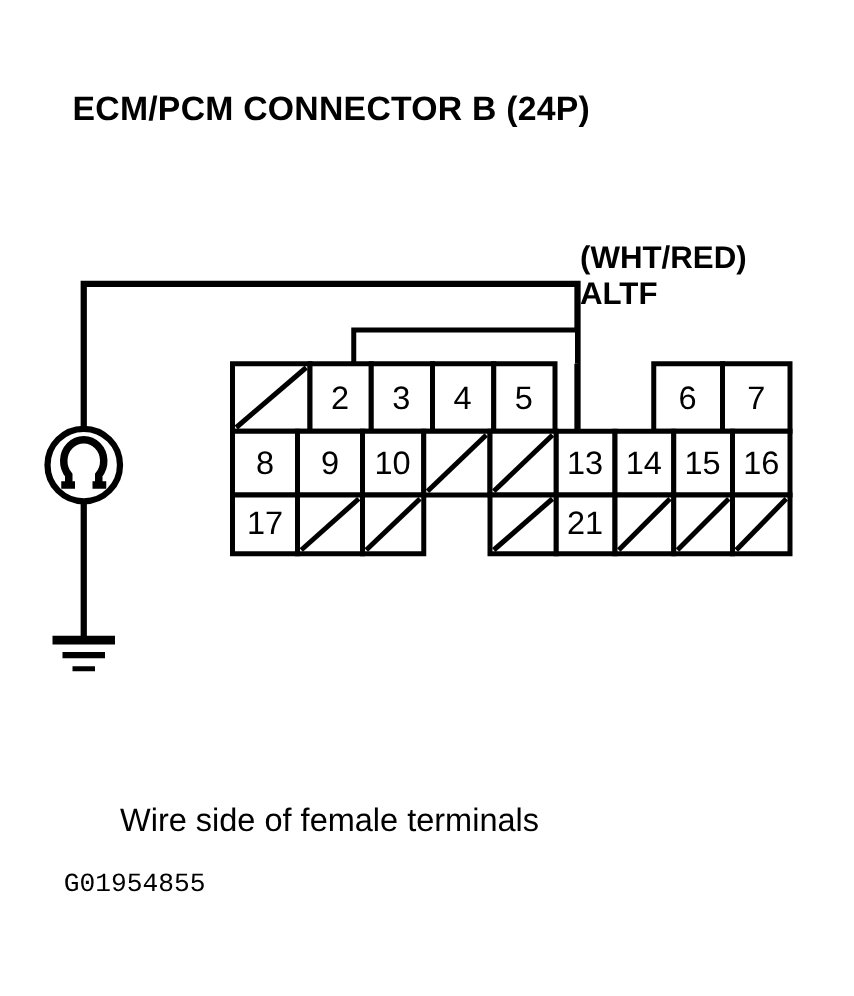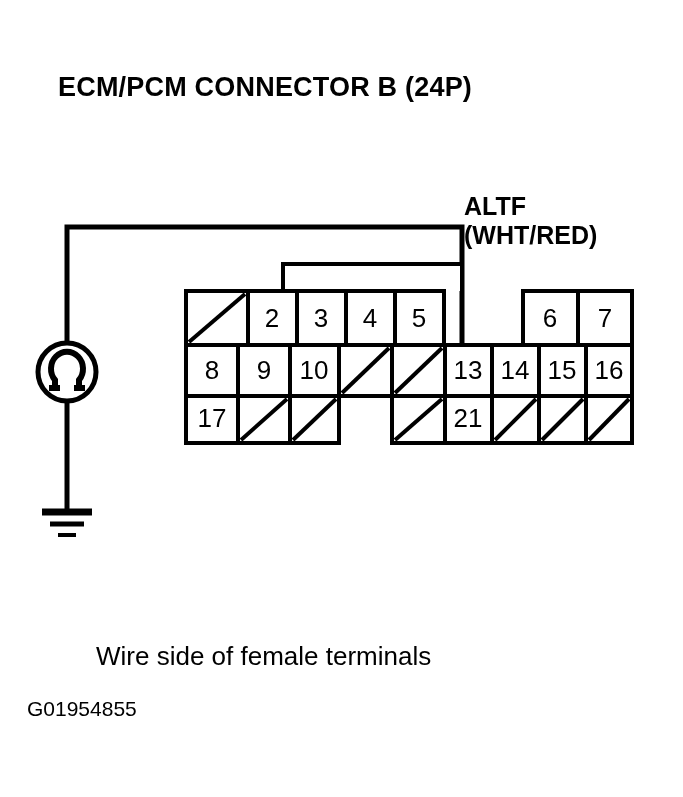--- a/index.html
+++ b/index.html
@@ -42,25 +42,26 @@
   .caption {
     position: absolute;
     left: 96px;
     top: 641px;
     font-size: 26px;
     font-weight: normal;
     white-space: nowrap;
   }
   .figure-id {
     position: absolute;
-    left: 27px;
+    left: 51px;
     top: 697px;
     font-size: 21px;
     font-weight: normal;
     white-space: nowrap;
+    font-family: Liberation Mono, monospace;
   }
   svg.diagram {
     position: absolute;
     left: 0;
     top: 0;
     width: 683px;
     height: 797px;
   }
   .cellnum {
     font-family: "Liberation Sans", sans-serif;
@@ -71,22 +72,22 @@
   }
 </style>
 </head>
 <body>
 
 <div class="page">
 
   <div class="title">ECM/PCM CONNECTOR B (24P)</div>
 
   <div class="wire-label">
+    <div>(WHT/RED)</div>
     <div>ALTF</div>
-    <div>(WHT/RED)</div>
   </div>
 
   <svg class="diagram" viewBox="0 0 683 797">
 
     <g stroke="#000000" stroke-width="5" fill="none" stroke-linecap="square">
       <path d="M 67,345 L 67,227 L 462,227 L 462,345"></path>
     </g>
 
     <g>
       <circle cx="67" cy="372" r="29" fill="#ffffff" stroke="#000000" stroke-width="5"></circle>

